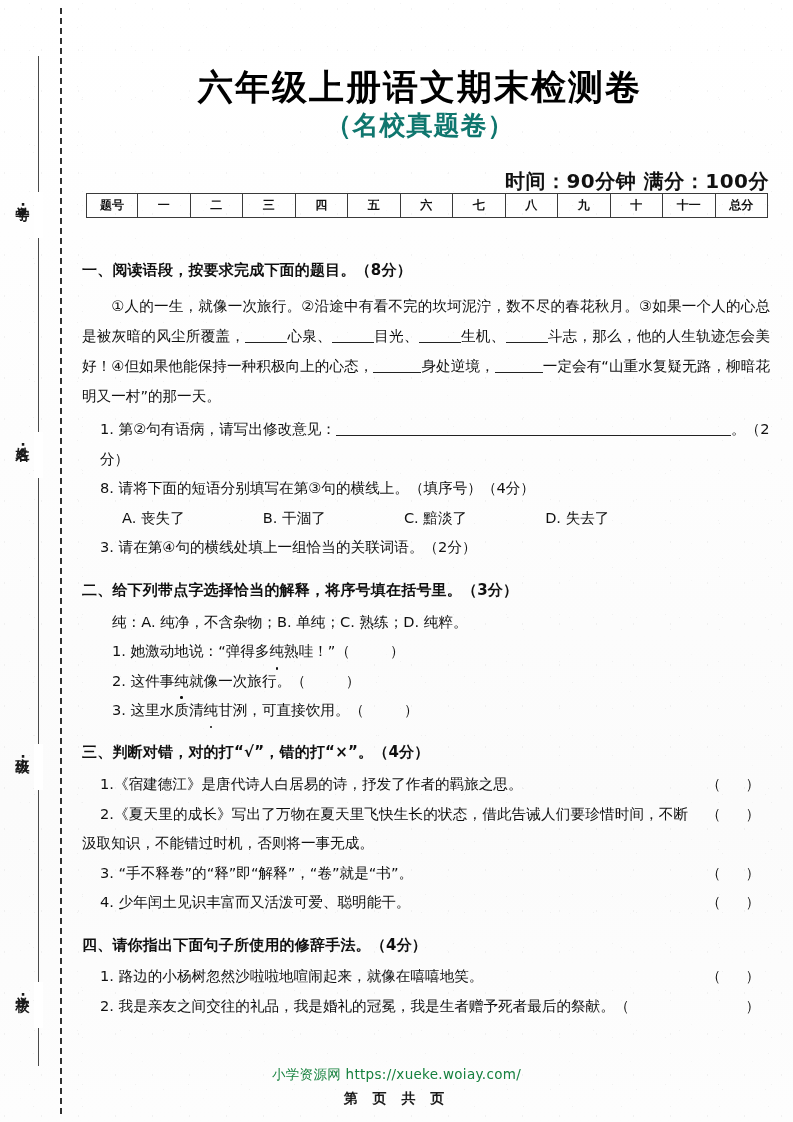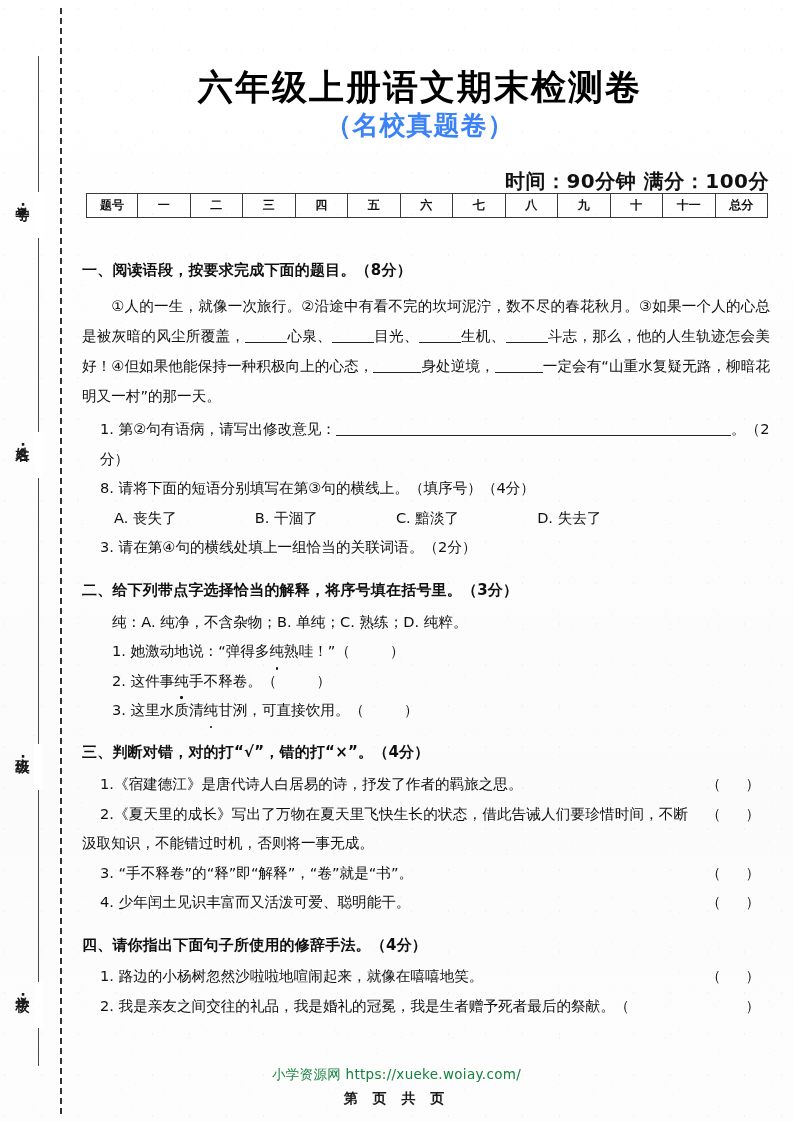--- a/index.html
+++ b/index.html
@@ -65,21 +65,21 @@
     color:#000;
     line-height:1.1;
     margin-top:24px;
   }
   .subtitle{
     position:absolute;left:80px;top:108px;width:680px;
     text-align:center;
     font-size:26px;
     font-weight:bold;
     letter-spacing:1px;
-    color:#3b82f6;
+    color:#0f766e;
   }
   .exam-meta{
     position:absolute;right:24px;top:168px;
     font-size:20px;
     font-weight:bold;
     color:#111;
     letter-spacing:0.5px;
     white-space:nowrap;
   }
 
@@ -156,21 +156,21 @@
   .dotchar{position:relative;display:inline-block;}
   .dotchar::after{
     content:"";
     position:absolute;
     left:50%;bottom:-4px;
     width:2.5px;height:2.5px;
     margin-left:-1.25px;
     border-radius:50%;
     background:#111;
   }
-  .opts{margin-left:32px;}
+  .opts{margin-left:40px;}
   .opts span{display:inline-block;}
   .opt-gap{width:78px;}
 
   
   .watermark{
     position:absolute;left:0;right:0;top:1066px;
     text-align:center;
     font-size:13.5px;
     color:#15803d;
     letter-spacing:0.3px;
@@ -239,21 +239,21 @@
   <div class="qline opts">
     <span>A. 丧失了</span><span class="opt-gap"></span><span>B. 干涸了</span><span class="opt-gap"></span><span>C. 黯淡了</span><span class="opt-gap"></span><span>D. 失去了</span>
   </div>
 
   <div class="qline">3. 请在第④句的横线处填上一组恰当的关联词语。（2分）</div>
 
   <div class="sec-head">二、给下列带点字选择恰当的解释，将序号填在括号里。（3分）</div>
   <div class="qline indent2">纯：A. 纯净，不含杂物；B. 单纯；C. 熟练；D. 纯粹。</div>
   <div id="section-2-items">
       <div class="qline indent2"><span>1. </span><span>她激动地说：“弹得多</span><span class="dotchar">纯</span><span>熟哇！”（</span><span style="display: inline-block; width: 40px;"></span><span>）</span></div>
-      <div class="qline indent2"><span>2. </span><span>这件事</span><span class="dotchar">纯</span><span>手不释卷。（</span><span style="display: inline-block; width: 40px;"></span><span>）</span></div>
+      <div class="qline indent2"><span>2. </span><span>这件事</span><span class="dotchar">纯</span><span>就像一次旅行。（</span><span style="display: inline-block; width: 40px;"></span><span>）</span></div>
       <div class="qline indent2"><span>3. </span><span>这里水质清</span><span class="dotchar">纯</span><span>甘洌，可直接饮用。（</span><span style="display: inline-block; width: 40px;"></span><span>）</span></div>
     </div>
 
   <div class="sec-head">三、判断对错，对的打“√”，错的打“×”。（4分）</div>
   <div id="section-3-items">
       <div class="qline hang"><span class="brk">（    ）</span><span>1.《宿建德江》是唐代诗人白居易的诗，抒发了作者的羁旅之思。</span></div>
       <div style="clear: both;"></div>
       <div class="qline hang"><span class="brk">（    ）</span><span>2.《夏天里的成长》写出了万物在夏天里飞快生长的状态，借此告诫人们要珍惜时间，不断汲取知识，不能错过时机，否则将一事无成。</span></div>
       <div style="clear: both;"></div>
       <div class="qline hang"><span class="brk">（    ）</span><span>3. “手不释卷”的“释”即“解释”，“卷”就是“书”。</span></div>

